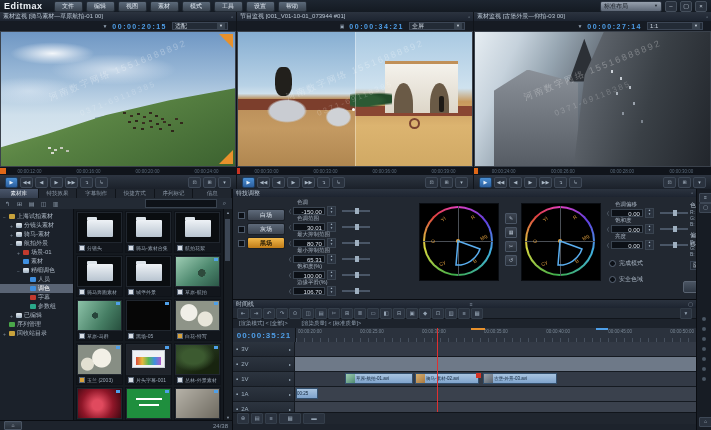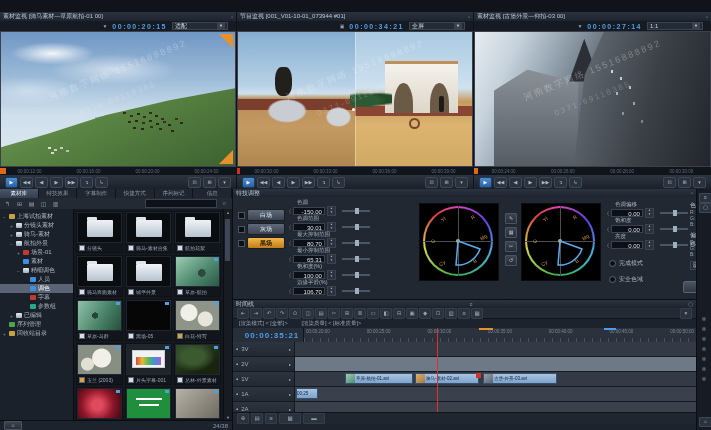--- a/index.html
+++ b/index.html
@@ -183,21 +183,21 @@
 
   
   .tl{position:absolute;left:233px;top:300px;width:463px;height:130px;background:#1d232c;box-sizing:border-box;}
   .tltools{position:absolute;left:0;top:8px;width:100%;height:11px;background:#232a34;display:flex;align-items:center;
            gap:1px;padding:0 4px;box-sizing:border-box;border-bottom:1px solid #11151b;}
   .tico{width:10px;height:9px;font-size:5.5px;line-height:9px;text-align:center;color:#93a2b2;background:#2a323e;
         border:1px solid #343e4a;border-radius:1px;}
   .tlopts{position:absolute;left:0;top:19px;width:100%;height:9px;display:flex;gap:14px;align-items:center;
           padding:0 6px;box-sizing:border-box;font-size:5.5px;color:#93a2b2;background:#1d232c;}
   .tlruler{position:absolute;left:0;top:28px;width:100%;height:14px;display:flex;}
-  .tccell{width:62px;background:#262e3a;border-right:1px solid #11151b;display:flex;align-items:center;justify-content:center;flex:none;padding-left:8px;}
+  .tccell{width:62px;background:#262e3a;border-right:1px solid #11151b;display:flex;align-items:center;justify-content:center;flex:none;}
   .tccell span{font-size:8px;font-weight:bold;color:#4f9fe8;letter-spacing:1px;}
   .ruler{flex:1;position:relative;background:
      repeating-linear-gradient(90deg,#46505e 0 1px,transparent 1px 8px) left bottom/100% 4px no-repeat,#2b323d;
      display:flex;justify-content:space-between;align-items:flex-start;font-size:4.5px;color:#7a8896;padding:1px 2px 0;}
   .tracks{position:absolute;left:0;top:42px;width:100%;}
   .trkrow{height:14px;display:flex;border-bottom:1px solid #151a21;}
   .thead{width:62px;background:linear-gradient(#2c343f,#222933);display:flex;align-items:center;gap:3px;
          padding:0 3px;font-size:6px;color:#9fb0c0;box-sizing:border-box;border-right:1px solid #151a21;flex:none;}
   .tbody{flex:1;background:#333a46;position:relative;}
   .tbody.sel{background:#6e7988;}
@@ -220,20 +220,38 @@
   .sbtn{position:absolute;left:2px;width:11px;height:8px;background:#2a323e;border:1px solid #3e4856;border-radius:1px;
         font-size:5px;line-height:7px;text-align:center;color:#aab8c6;}
   .dots{position:absolute;left:5px;top:128px;display:flex;flex-direction:column;gap:6px;}
   .dots i{width:4px;height:4px;border-radius:50%;background:#4a5664;}
 </style>
 </head>
 <body>
 
 <div class="win">
 
+  <div class="menubar">
+    <span class="logo">Editmax</span>
+    <span class="mbtn">文件</span>
+    <span class="mbtn">编辑</span>
+    <span class="mbtn">视图</span>
+    <span class="mbtn">素材</span>
+    <span class="mbtn">模式</span>
+    <span class="mbtn">工具</span>
+    <span class="mbtn">设置</span>
+    <span class="mbtn">帮助</span>
+    <span class="layoutdd">
+      <span>标准布局</span>
+      <span style="font-size:4px;">▼</span>
+    </span>
+    <span class="wbtn">–</span>
+    <span class="wbtn">▢</span>
+    <span class="wbtn">×</span>
+  </div>
 
   <div class="mon" style="left:0;width:236px;">
     <div class="tb">
       <span>素材监视 [骑马素材—草原航拍-01 00]</span>
       <span class="mi">▫</span>
     </div>
     <div class="ctrl">
       <span class="fico">▼</span>
       <span class="tc">00:00:20:15</span>
       <span class="dd">

